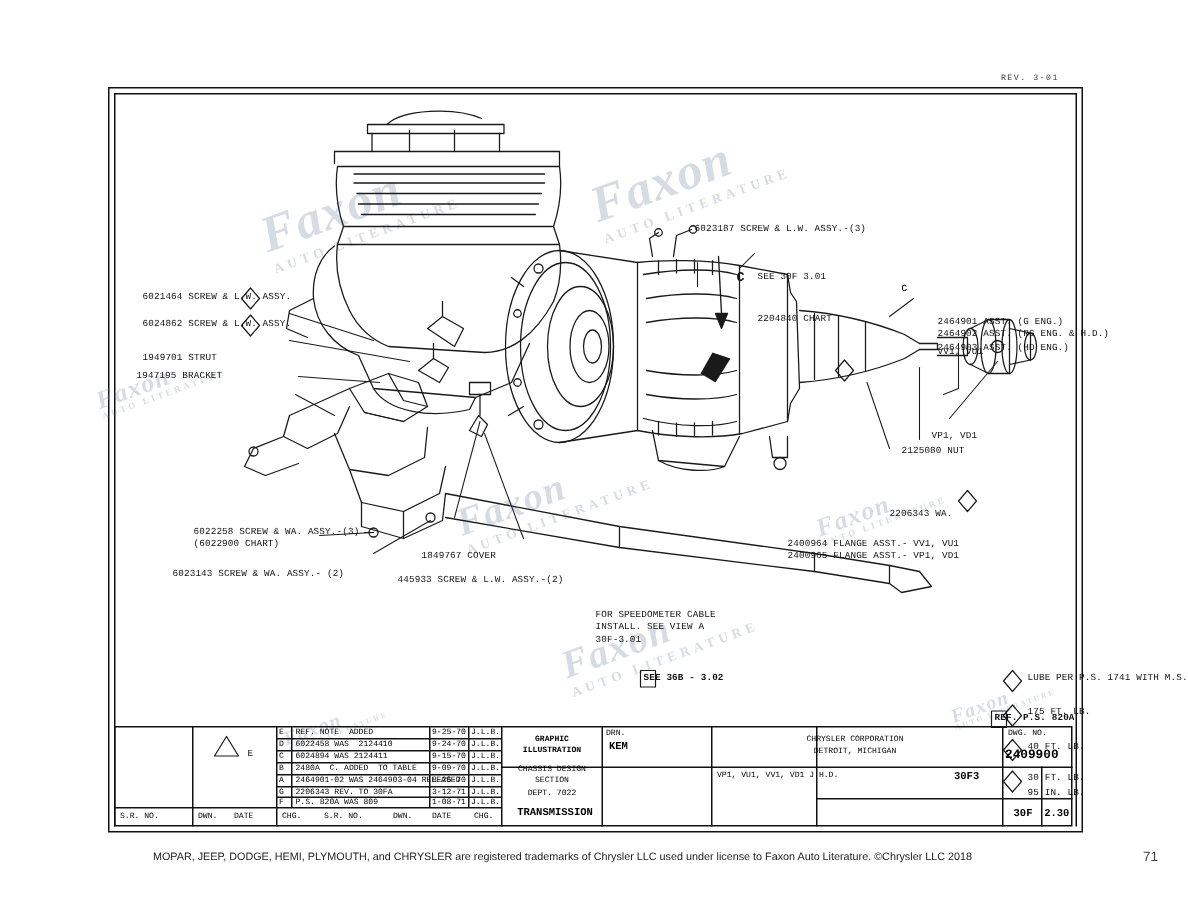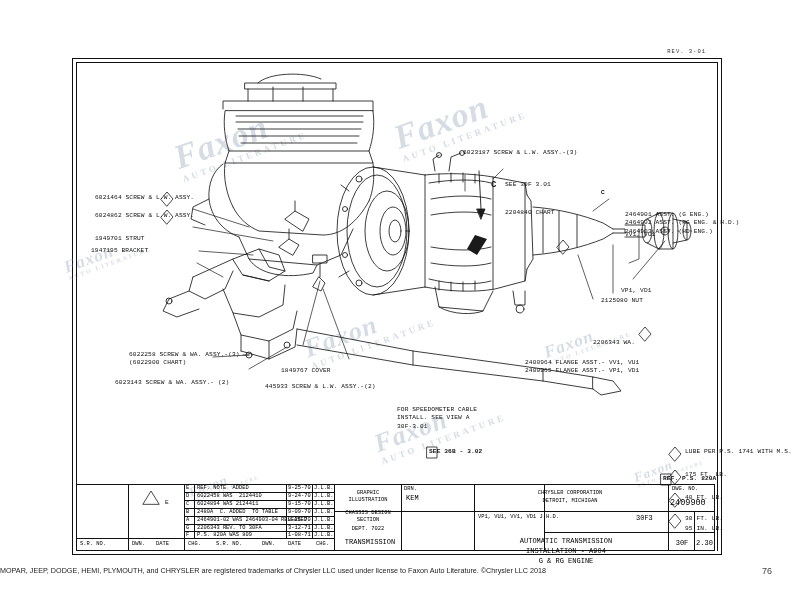--- a/index.html
+++ b/index.html
@@ -51,29 +51,29 @@
     position:absolute;
     font-family:"Liberation Mono", monospace;
     font-size:6.2px;
     color:#111;
     white-space:pre;
     line-height:1.35;
     letter-spacing:0.1px;
   }
   .lbl.b{font-weight:bold;}
   .tbl{position:absolute;font-family:"Liberation Mono", monospace;font-size:5.4px;white-space:pre;line-height:1.2;}
-  .tbl.bold{font-weight:normal;}
+  .tbl.bold{font-weight:bold;}
   .tbl.c{text-align:center;}
   .bx{position:absolute;border:1px solid #111;box-sizing:border-box;}
   .hl{position:absolute;background:#111;height:1px;}
   .vl{position:absolute;background:#111;width:1px;}
   
   .footer{
     position:absolute;left:0;top:566px;width:648px;
-    text-align:left;
+    text-align:right;
     font-size:7.2px;
     color:#222;
     font-family:"Liberation Sans", sans-serif;
   }
   .pageno{
     position:absolute;right:20px;top:566px;
     font-size:9px;color:#444;
     font-family:"Liberation Sans", sans-serif;
   }
   .topright{
@@ -383,26 +383,23 @@
 
       <div class="tbl c" style="left:400px;top:5px;width:188px;line-height:1.5;">CHRYSLER CORPORATION
 DETROIT, MICHIGAN</div>
 
       <div class="tbl" style="left:596px;top:2px;">DWG. NO.</div>
       <div class="tbl bold" style="left:594px;top:14px;font-size:8.5px;">2409900</div>
 
       <div class="tbl" style="left:402px;top:30px;">VP1, VU1, VV1, VD1 J.H.D.</div>
       <div class="tbl bold" style="left:560px;top:30px;font-size:7px;">30F3</div>
 
-      <div class="tbl bold c" style="left:400px;top:52px;width:180px;font-size:7px;line-height:1.45;">AUTOMATIC TRANSMISSION
-INSTALLATION - A904
-G &amp; RG ENGINE</div>
 
       <div class="tbl bold c" style="left:594px;top:55px;width:24px;font-size:7px;">30F</div>
       <div class="tbl bold c" style="left:618px;top:55px;width:21px;font-size:7px;">2.30</div>
 
     </div>
 
   </div>
 
   <div class="footer">MOPAR, JEEP, DODGE, HEMI, PLYMOUTH, and CHRYSLER are registered trademarks of Chrysler LLC used under license to Faxon Auto Literature. ©Chrysler LLC 2018</div>
-  <div class="pageno">76</div>
+  <div class="pageno">71</div>
 </div>
 
 </body></html>

